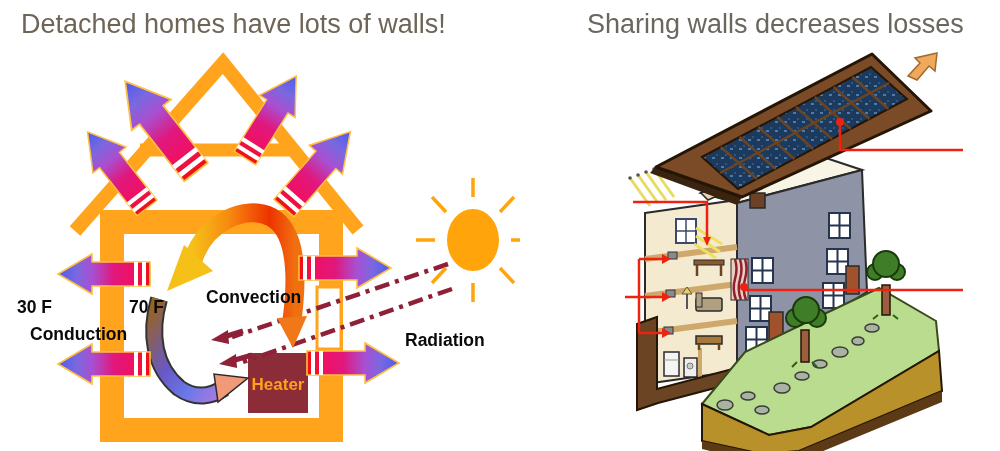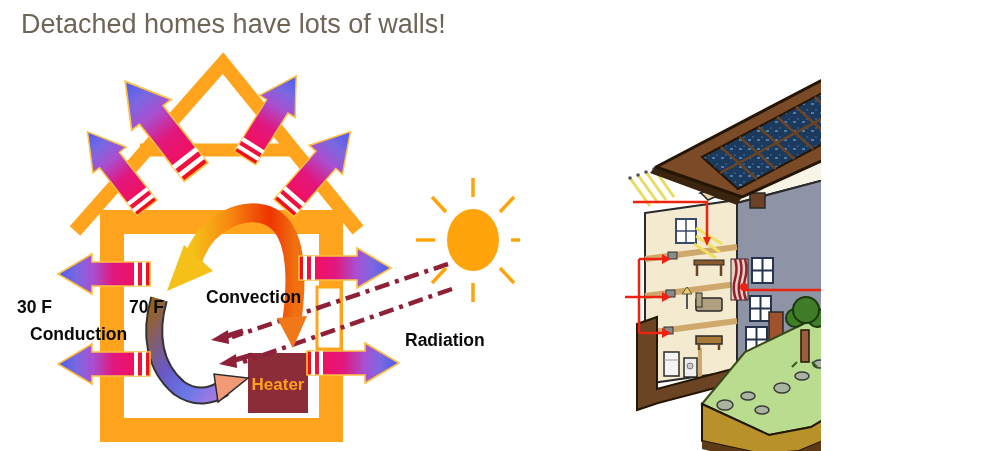--- a/index.html
+++ b/index.html
@@ -1,31 +1,32 @@
 <!DOCTYPE html>
 <html><head>
 <meta charset="utf-8">
 <style>
   html,body{margin:0;padding:0;background:#fff;}
-  #canvas{position:relative;width:821px;height:451px;background:#fff;overflow:hidden;
+  #canvas{position:relative;width:1000px;height:451px;background:#fff;overflow:hidden;
           font-family:"Liberation Sans",sans-serif;}
   .panel-title{position:absolute;top:9px;font-size:27px;font-weight:400;letter-spacing:0px;
                white-space:nowrap;}
   #left-title{left:21px;color:#6e6557;}
   #right-title{left:587px;color:#6b665e;}
   svg{position:absolute;top:0;}
   svg text{font-family:"Liberation Sans",sans-serif;}
   .diagram-label{font-weight:bold;font-size:17.5px;fill:#0a0a0a;}
 </style>
 </head>
 <body>
 
 <div id="canvas">
 
   <div id="left-title" class="panel-title">Detached homes have lots of walls!</div>
+  <div id="right-title" class="panel-title">Sharing walls decreases losses</div>
 
   <svg width="520" height="451" viewBox="0 0 520 451" style="left:0;">
     <defs>
       <path id="heatArrow" d="M0,-12 L58,-12 L58,-20 L92,0 L58,20 L58,12 L0,12 Z"></path>
       <linearGradient id="hg" x1="0" y1="0" x2="1" y2="0">
         <stop offset="0" stop-color="#f01010"></stop>
         <stop offset="0.20" stop-color="#ee1166"></stop>
         <stop offset="0.40" stop-color="#e0187e"></stop>
         <stop offset="0.62" stop-color="#a94fd0"></stop>
         <stop offset="0.80" stop-color="#7a68e0"></stop>

